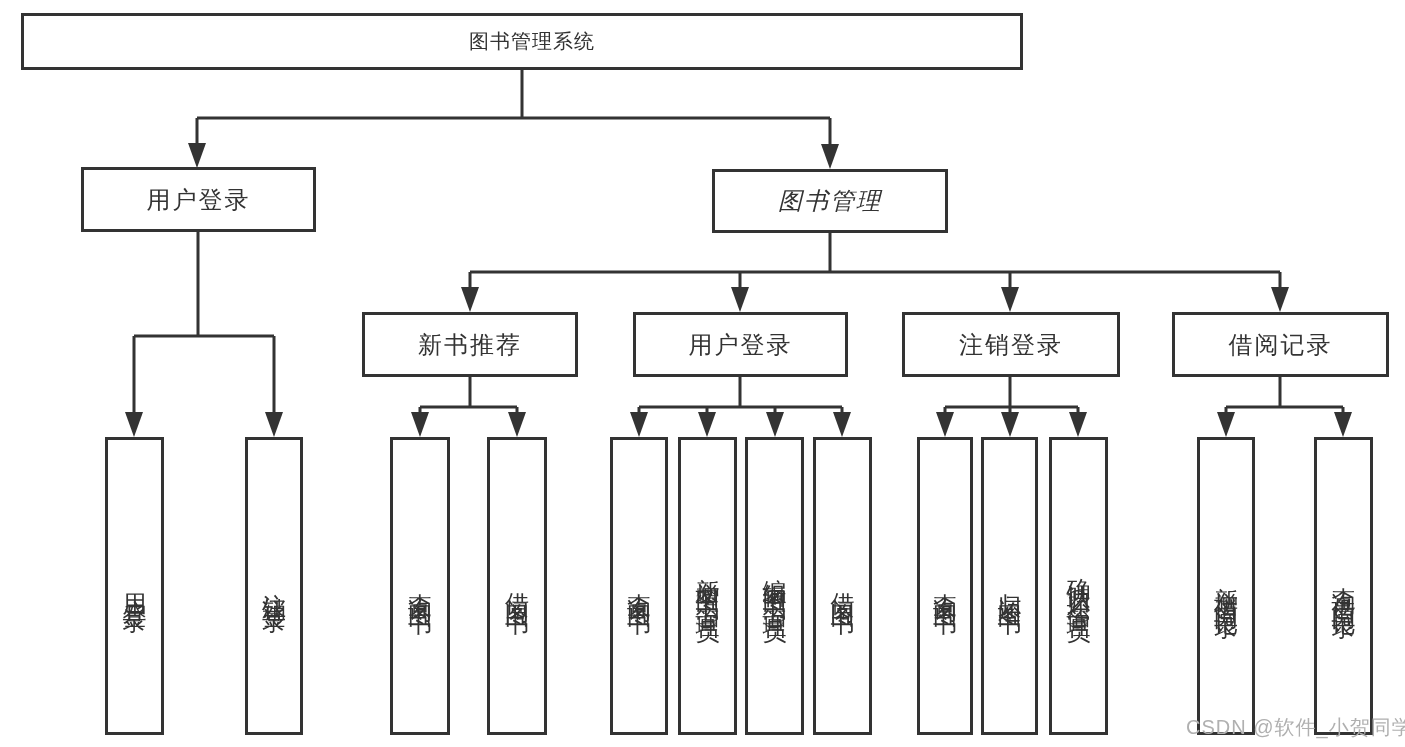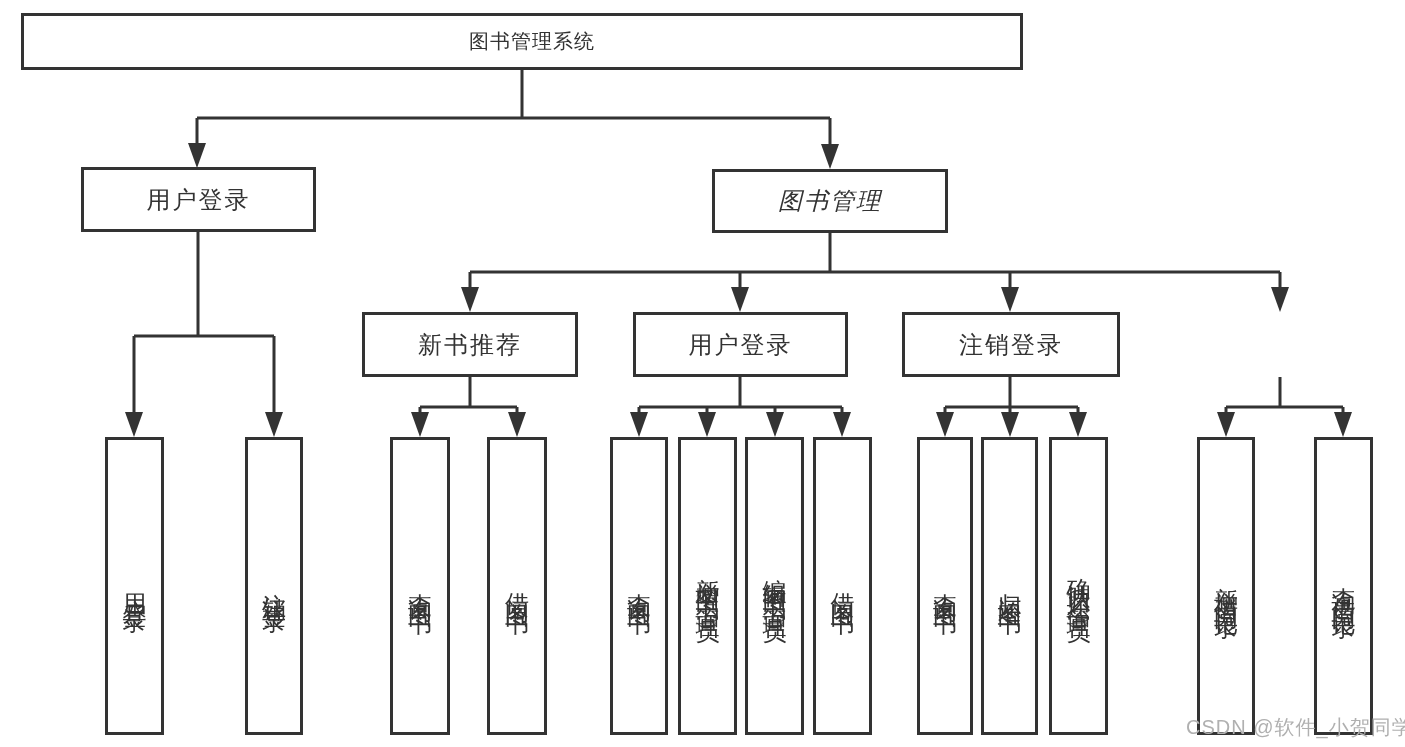--- a/index.html
+++ b/index.html
@@ -71,20 +71,21 @@
   </svg>
 
   <div class="node root" style="left:21px;top:13px;width:1002px;height:57px;">图书管理系统</div>
 
   <div class="node" style="left:81px;top:167px;width:235px;height:65px;">用户登录</div>
   <div class="node" style="left:712px;top:169px;width:236px;height:64px;font-style:italic;">图书管理</div>
 
   <div class="node" style="left:362px;top:312px;width:216px;height:65px;">新书推荐</div>
   <div class="node" style="left:633px;top:312px;width:215px;height:65px;">用户登录</div>
   <div class="node" style="left:902px;top:312px;width:218px;height:65px;">注销登录</div>
+  <div class="node" style="left:1172px;top:312px;width:217px;height:65px;">借阅记录</div>
 
   <div class="leaf" style="left:105px;top:437px;width:59px;height:298px;">用户登录</div>
   <div class="leaf" style="left:245px;top:437px;width:58px;height:298px;">注销登录</div>
 
   <div class="leaf" style="left:390px;top:437px;width:60px;height:298px;">查询图书</div>
   <div class="leaf" style="left:487px;top:437px;width:60px;height:298px;">借阅图书</div>
 
   <div class="leaf" style="left:610px;top:437px;width:58px;height:298px;">查询图书</div>
   <div class="leaf" style="left:678px;top:437px;width:59px;height:298px;">新增图书（管理员）</div>
   <div class="leaf" style="left:745px;top:437px;width:59px;height:298px;">编辑图书（管理员）</div>

